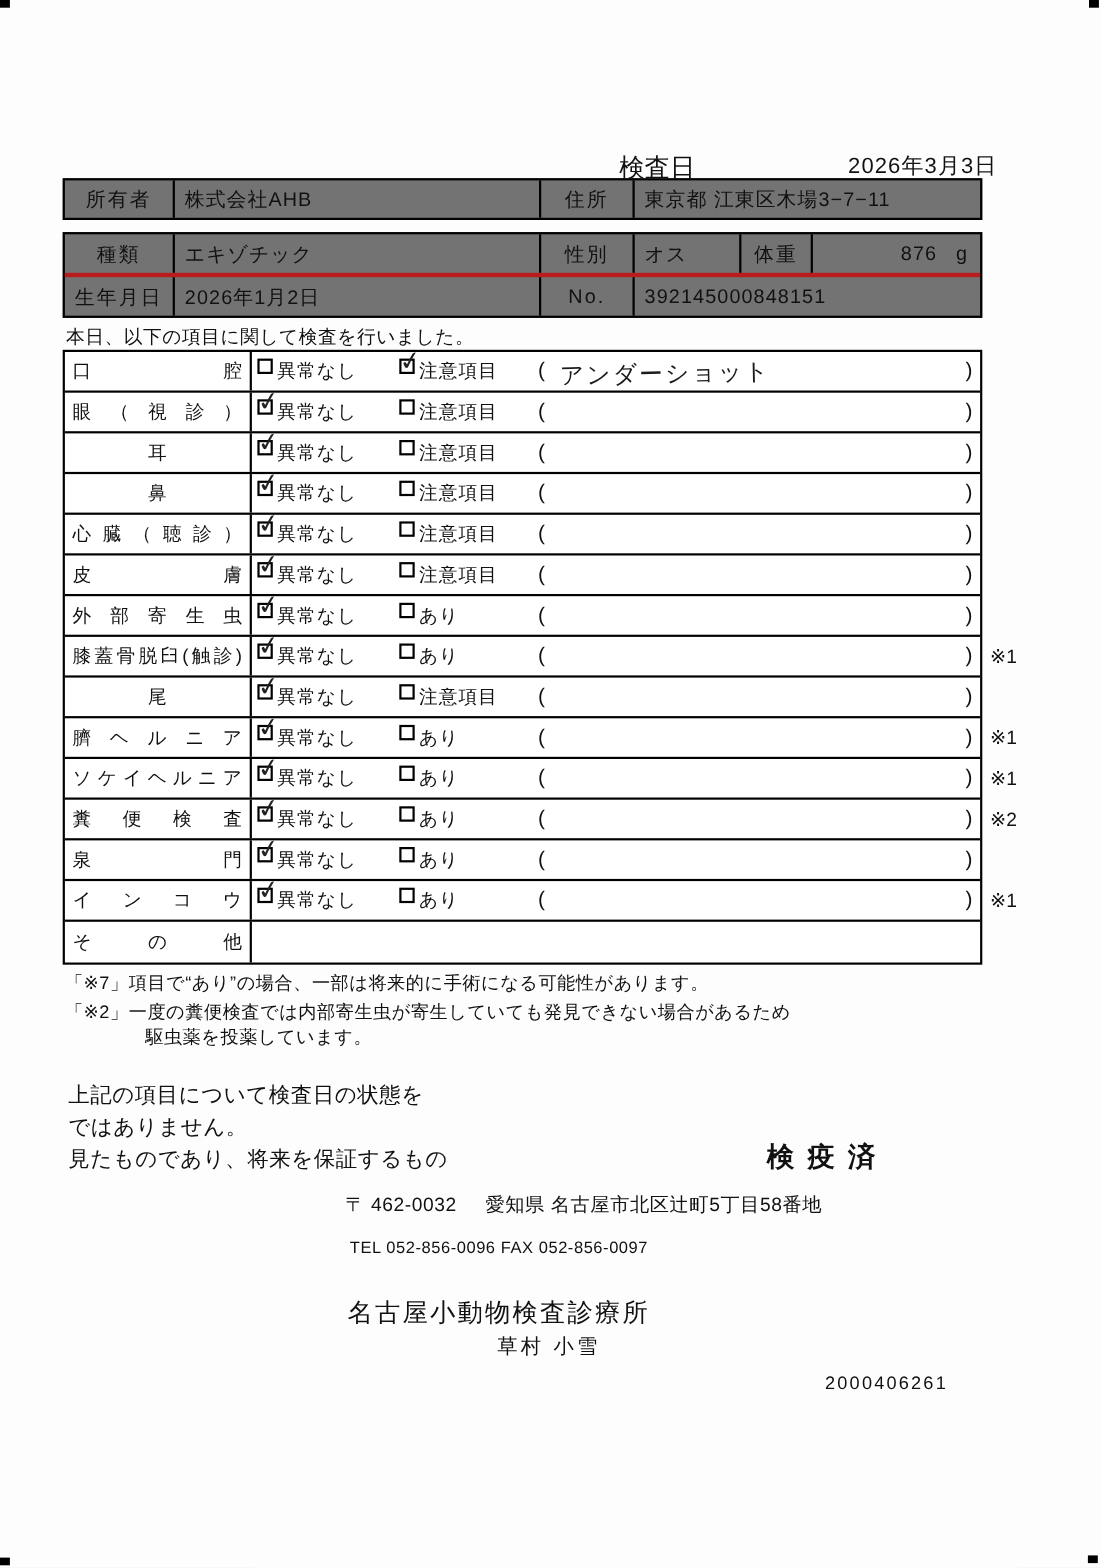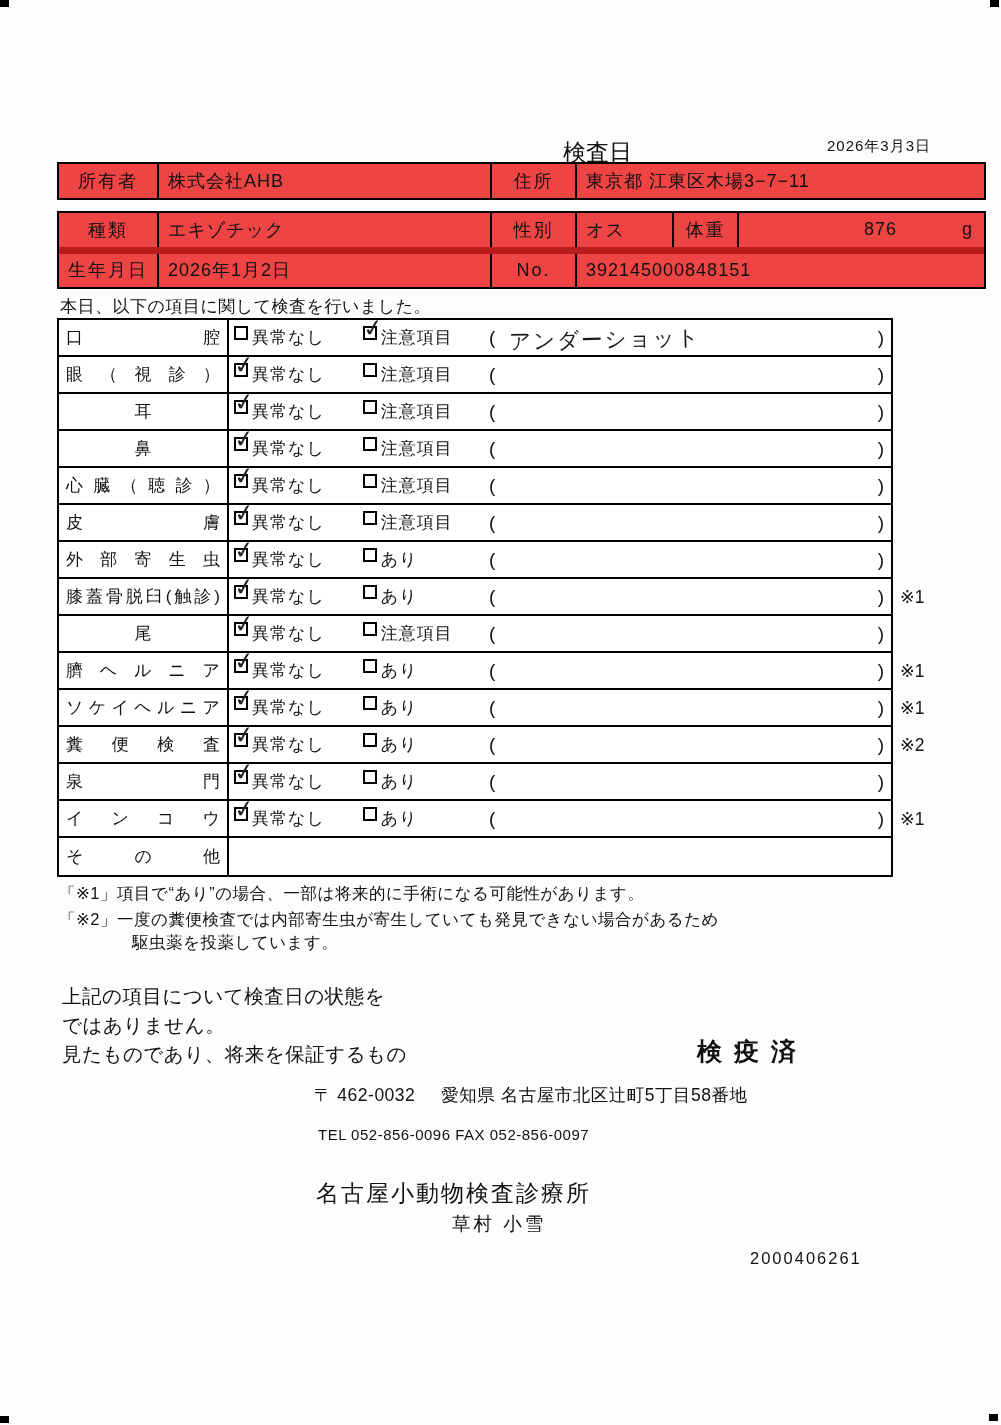--- a/index.html
+++ b/index.html
@@ -7,33 +7,33 @@
   .page { position: relative; width: 1001px; height: 1425px; background: #fdfdfd; margin: 0 auto; overflow: hidden; }
   .abs { position: absolute; }
   .corner { position: absolute; background: #000; width: 9px; height: 7px; }
   .c-tl { top: 0; left: 0; }
   .c-tr { top: 0; right: 2px; }
   .c-bl { bottom: 2px; left: 0; }
   .c-br { bottom: 4px; right: 3px; }
 
   .title { top: 80px; left: 0; width: 100%; text-align: center; font-size: 29px; font-weight: 600; letter-spacing: 2px; }
   .date-label { top: 137px; left: 563px; font-size: 23px; text-align: right; }
-  .date-value { top: 137px; left: 827px; font-size: 15px; letter-spacing: 1px; }
-
-  .tbl { position: absolute; left: 57px; width: 929px; border: 2px solid #000; background: #ef4444; display: flex; flex-direction: column; }
+  .date-value { top: 137px; left: 771px; font-size: 20px; letter-spacing: 1px; }
+
+  .tbl { position: absolute; left: 57px; width: 836px; border: 2px solid #000; background: #737373; display: flex; flex-direction: column; }
   .owner-tbl { top: 162px; height: 38px; }
   .info-tbl { top: 211px; height: 78px; }
   .trow { display: flex; flex: 1; }
-  .trow.tb { border-bottom: 7px solid #b91c1c; justify-content: flex-end; }
+  .trow.tb { border-bottom: 4px solid #b91c1c; justify-content: flex-end; }
   .cell { display: flex; align-items: center; font-size: 18px; border-right: 2px solid #000; overflow: hidden; white-space: nowrap; }
   .cell.last { border-right: none; flex: 1; }
   .lab { justify-content: center; letter-spacing: 2px; }
   .val { padding-left: 9px; letter-spacing: 1px; }
   .w100 { width: 100px; } .w333 { width: 333px; } .w85 { width: 85px; } .w97 { width: 97px; } .w65 { width: 65px; }
-  .weight-cell { justify-content: flex-end; padding-right: 11px; gap: 48px; }
+  .weight-cell { justify-content: flex-end; padding-right: 11px; }
   .weight-unit { margin-left: 17px; }
 
   .intro { top: 295px; left: 60px; font-size: 17px; letter-spacing: 0.5px; }
 
   .exam-table { position: absolute; top: 318px; left: 57px; width: 836px; border: 2px solid #000; background: #fff; }
   .exam-row { display: flex; height: 37px; border-bottom: 2px solid #000; position: relative; }
   .exam-row:last-child { border-bottom: none; }
   .exam-label { width: 170px; flex: none; border-right: 2px solid #000; display: flex; align-items: center; justify-content: space-between; padding: 0 7px; font-size: 17px; }
   .exam-label span:only-child { margin: 0 auto; }
   .exam-content { flex: 1; display: flex; align-items: center; position: relative; padding-left: 5px; font-size: 17px; }
@@ -500,21 +500,21 @@
             <span class="cb cb2"></span>
             <span></span>
           </span>
 
       </div>
       <span class="mark"></span>
     </div>
 
   </div>
 
-  <div class="fn fn1">「※1」項目で“あり”の場合、一部は将来的に手術になる可能性があります。</div>
+  <div class="fn fn1">「※7」項目で“あり”の場合、一部は将来的に手術になる可能性があります。</div>
   <div class="fn fn2">「※2」一度の糞便検査では内部寄生虫が寄生していても発見できない場合があるため</div>
   <div class="fn fn3">駆虫薬を投薬しています。</div>
 
   <div class="disclaimer">
     <div>上記の項目について検査日の状態を</div>
     <div>ではありません。</div>
     <div>見たものであり、将来を保証するもの</div>
   </div>
 
   <div class="abs stamp">検疫済</div>

